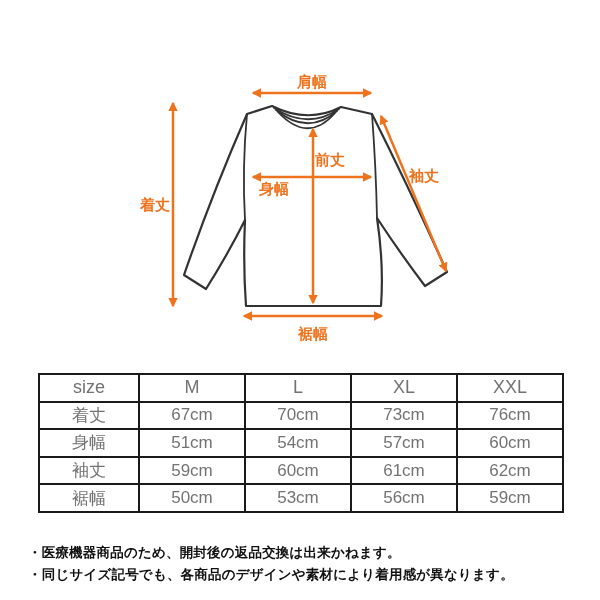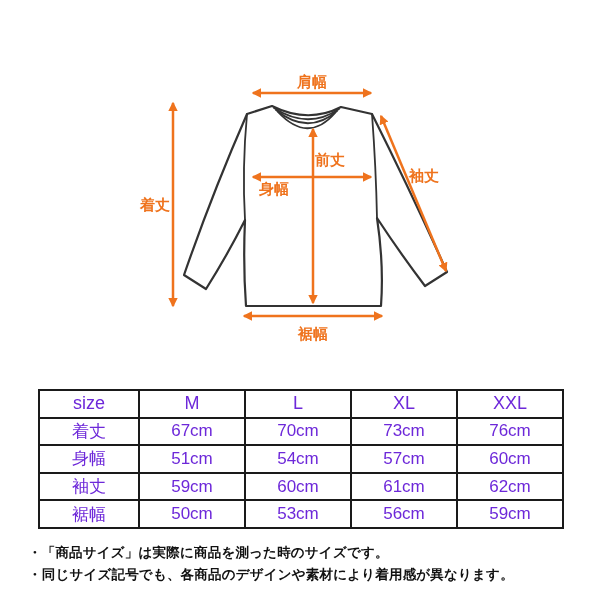--- a/index.html
+++ b/index.html
@@ -48,26 +48,26 @@
     font-size: 15px;
     font-weight: 700;
     text-anchor: middle;
     font-family: "Liberation Sans", "DejaVu Sans", sans-serif;
   }
 
   
   .size-table {
     position: absolute;
     left: 38px;
-    top: 341px;
+    top: 325px;
     width: 524px;
     border-collapse: collapse;
     table-layout: fixed;
     font-size: 17px;
-    color: #6d28d9;
+    color: #737373;
   }
   .size-table th, .size-table td {
     border: 2px solid #1a1a1a;
     height: 25.6px;
     text-align: center;
     vertical-align: middle;
     padding: 0;
     font-weight: 400;
     background: #ffffff;
   }
@@ -183,17 +183,17 @@
         <td>裾幅</td>
         <td>50cm</td>
         <td>53cm</td>
         <td>56cm</td>
         <td>59cm</td>
       </tr>
     </tbody>
   </table>
 
   <div class="notes">
-    <div>・「商品サイズ」は実際に商品を測った時のサイズです。</div>
+    <div>・医療機器商品のため、開封後の返品交換は出来かねます。</div>
     <div>・同じサイズ記号でも、各商品のデザインや素材により着用感が異なります。</div>
   </div>
 
 </div>
 
 </body></html>

